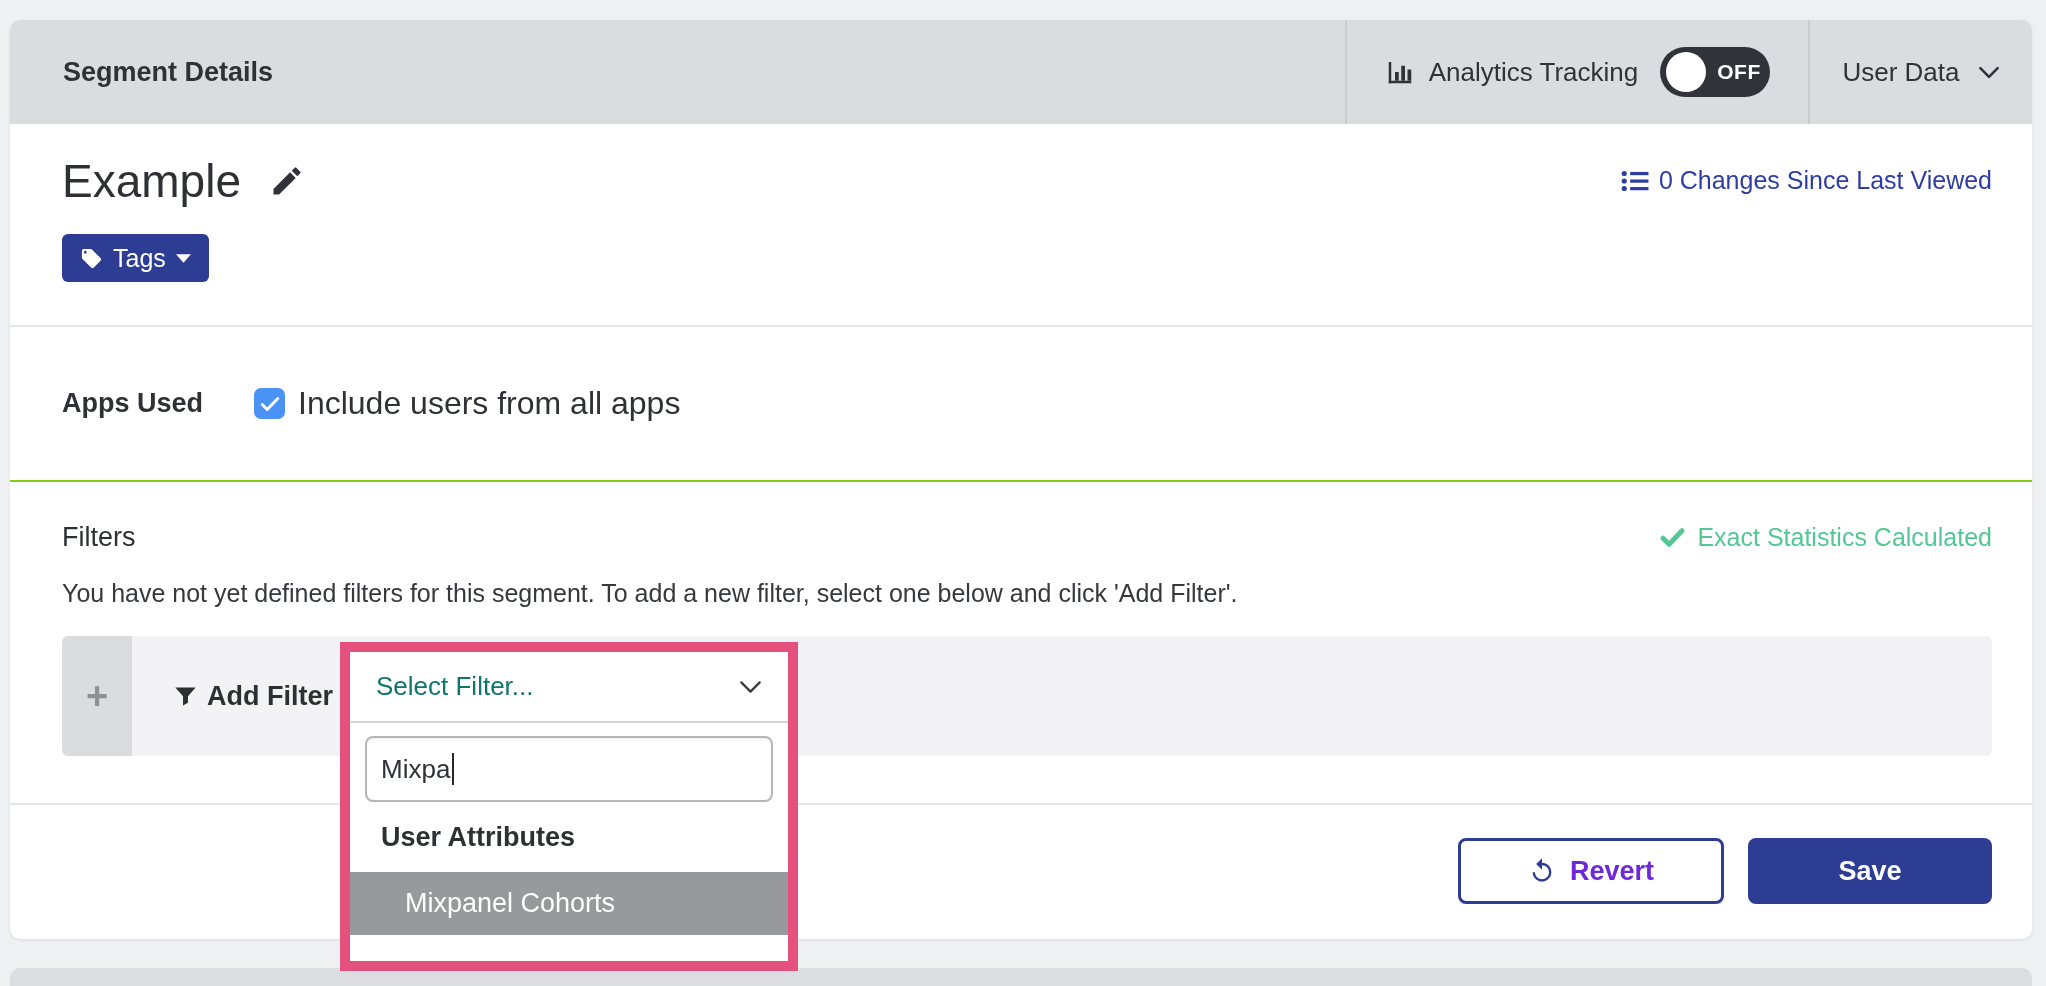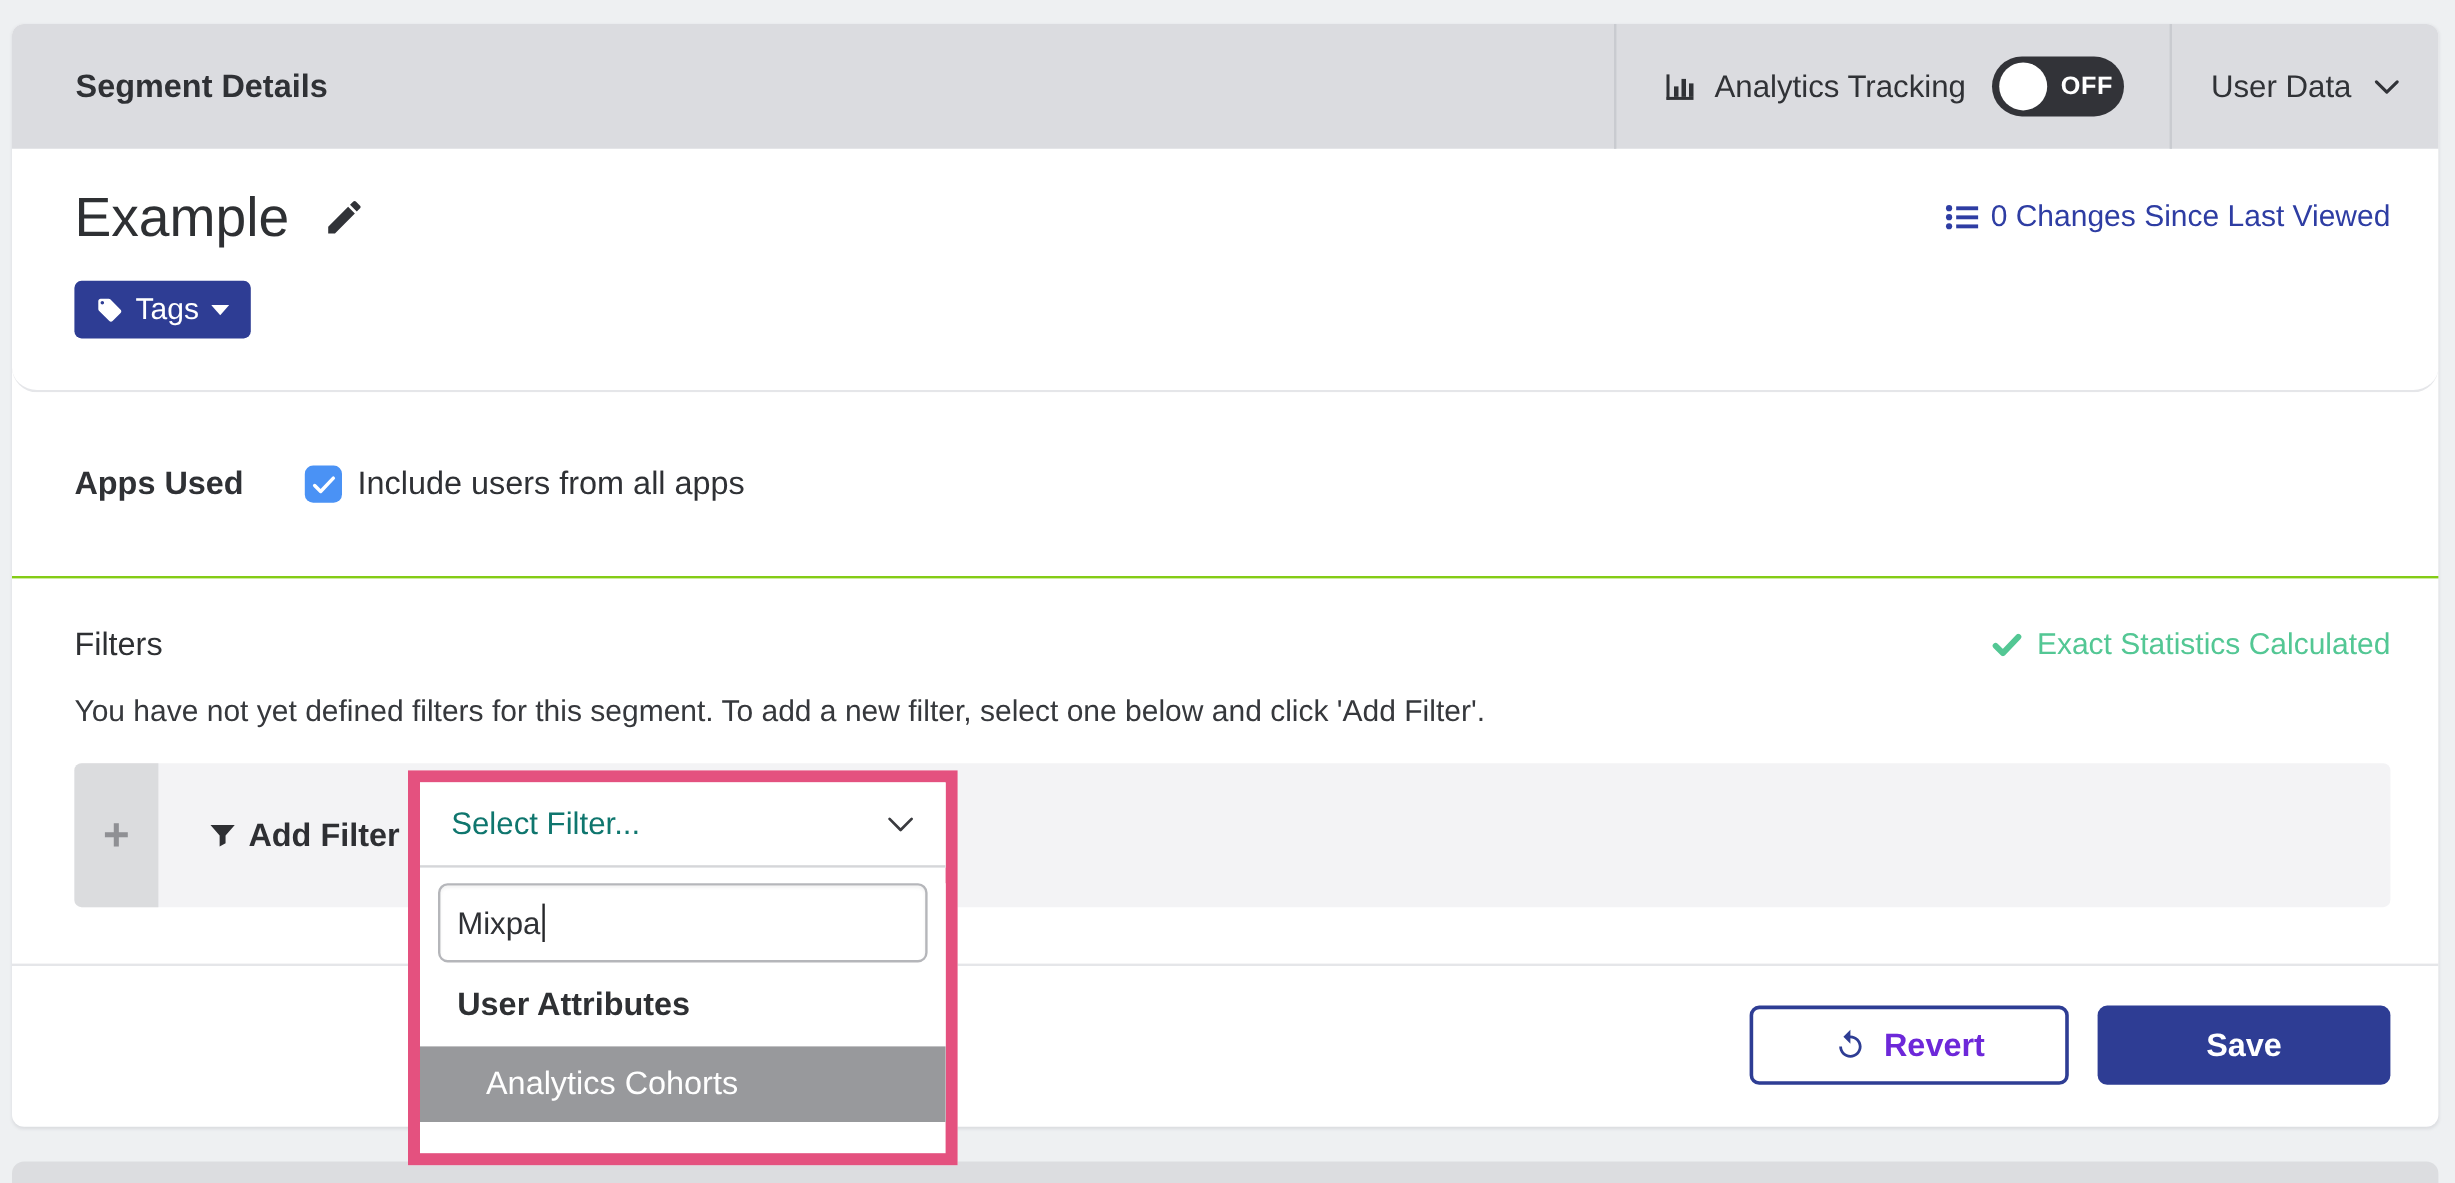--- a/index.html
+++ b/index.html
@@ -24,36 +24,36 @@
             display:flex; align-items:center; margin-left:8px; cursor:pointer; }
   .toggle-knob { width:40px; height:40px; border-radius:50%; background:#fff; margin-left:6px; }
   .toggle-text { color:#fff; font-size:21px; font-weight:bold; margin-left:11px; letter-spacing:.5px; }
   .hd-userdata { width:222px; height:100%; display:flex; align-items:center; justify-content:center;
                  gap:18px; cursor:pointer; }
   .hd-userdata-label { font-size:26px; color:#303236; }
 
   .icon { display:inline-flex; flex:none; }
 
   
-  .sec-title { position:relative; height:203px; padding:20px 40px 0 52px; border-bottom:2px solid #e5e6e9;border-radius:21px; }
+  .sec-title { position:relative; height:203px; padding:20px 40px 0 52px; border-bottom:2px solid #e5e6e9; }
   .seg-name-row { display:flex; align-items:center; gap:28px; height:58px; margin-top:8px; }
   .seg-name { font-size:46px; font-weight:400; color:#2e3033; }
   .tags-btn { margin-top:24px; height:48px; padding:0 18px; display:inline-flex; align-items:center; gap:10px;
               background:#2e3d94; color:#fff; border:none; border-radius:6px; font-size:25px; cursor:pointer;
               font-family:inherit; }
   .changes-link { position:absolute; right:40px; top:42px; display:flex; align-items:center; gap:10px;
                   color:#2e3da3; font-size:25px; cursor:pointer; }
 
   
   .sec-apps { height:155px; display:flex; align-items:center; padding-left:52px;
               border-bottom:2px solid #84cc16; }
   .apps-label { font-size:27px; font-weight:bold; width:192px; }
   .checkbox { width:31px; height:31px; border-radius:7px; background:#4a92f5; margin-right:13px;
               display:flex; align-items:center; justify-content:center; cursor:pointer; }
-  .apps-cb-label { font-size:27px; cursor:pointer; }
+  .apps-cb-label { font-size:32px; cursor:pointer; }
 
   
   .sec-filters { height:323px; padding:0 40px 0 52px; border-bottom:2px solid #e5e6e9; }
   .filters-head { display:flex; align-items:center; justify-content:space-between; padding-top:40px; }
   .filters-title { font-size:27px; font-weight:500; color:#2e3033; }
   .status-badge { display:flex; align-items:center; gap:12px; font-size:25px; color:#53c794; }
   .filters-desc { margin-top:26px; font-size:25px; color:#36383c; }
   .addfilter-row { margin-top:28px; height:120px; background:#f3f3f5; border-radius:6px;
                    display:flex; align-items:center; position:relative; }
   .plus-btn { width:70px; height:120px; background:#dbdcde; border-radius:6px 0 0 6px; border:none;
@@ -228,17 +228,17 @@
           <path d="M2 2 L10 10 L18 2"></path>
         </svg>
       </span>
     </div>
     <div class="dd-menu">
       <div class="dd-search" role="textbox">
         <span class="dd-search-text">Mixpa</span>
         <span class="caret-bar"></span>
       </div>
       <div class="dd-group">User Attributes</div>
-      <div class="dd-option">Analytics Cohorts</div>
+      <div class="dd-option">Mixpanel Cohorts</div>
     </div>
   </div>
 
 </div>
 
 </body></html>

